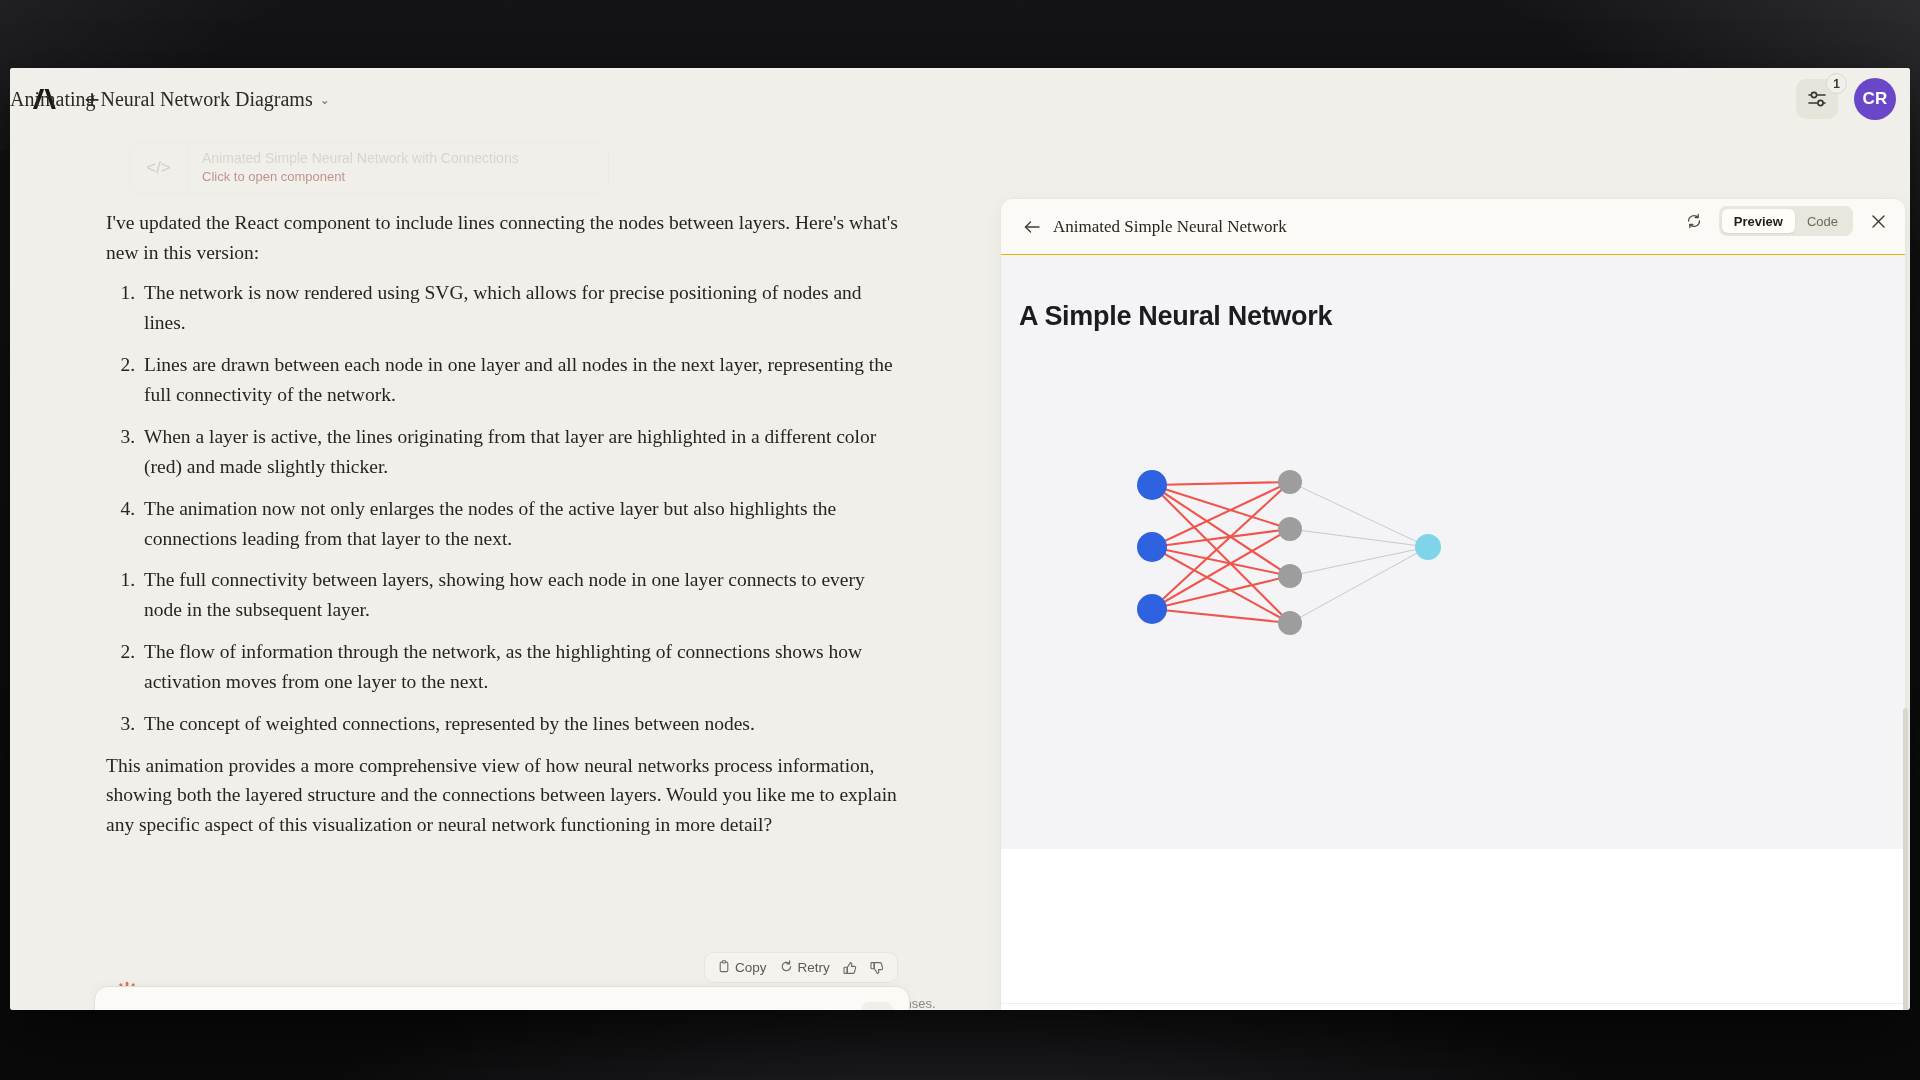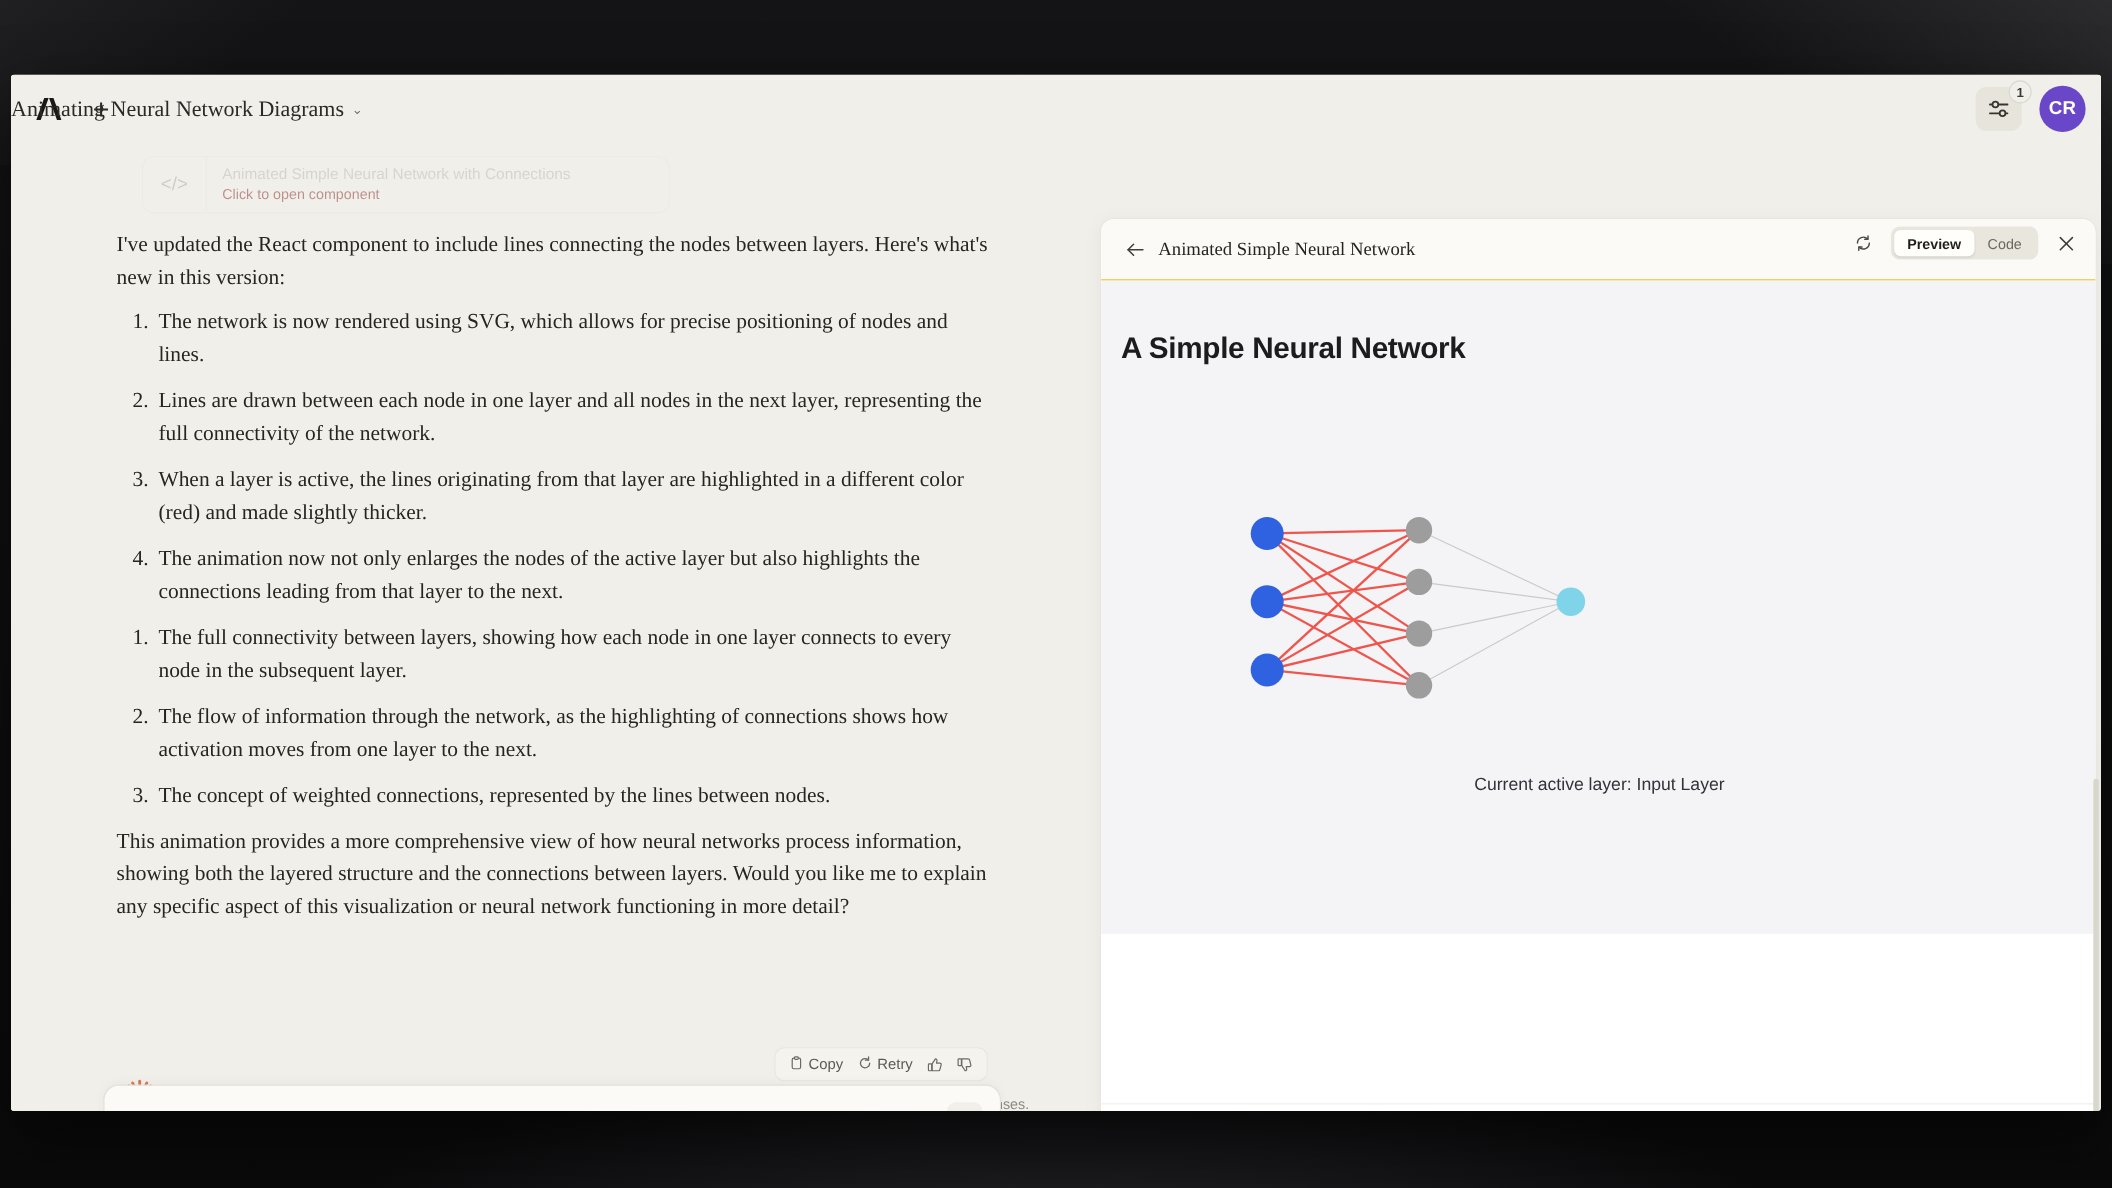--- a/index.html
+++ b/index.html
@@ -481,21 +481,20 @@
 
           <g fill="#2f62e0">
             <circle cx="151" cy="120" r="15"></circle>
             <circle cx="151" cy="182" r="15"></circle>
             <circle cx="151" cy="244" r="15"></circle>
           </g>
 
           <circle cx="427" cy="182" r="13" fill="#7fd4ea"></circle>
         </svg>
 
-        <div id="active-layer-label">Current active layer: Input Layer</div>
       </div>
 
       <div id="preview-blank"></div>
 
       <div id="artifact-footer">
         
         
       </div>
     </div>
 

